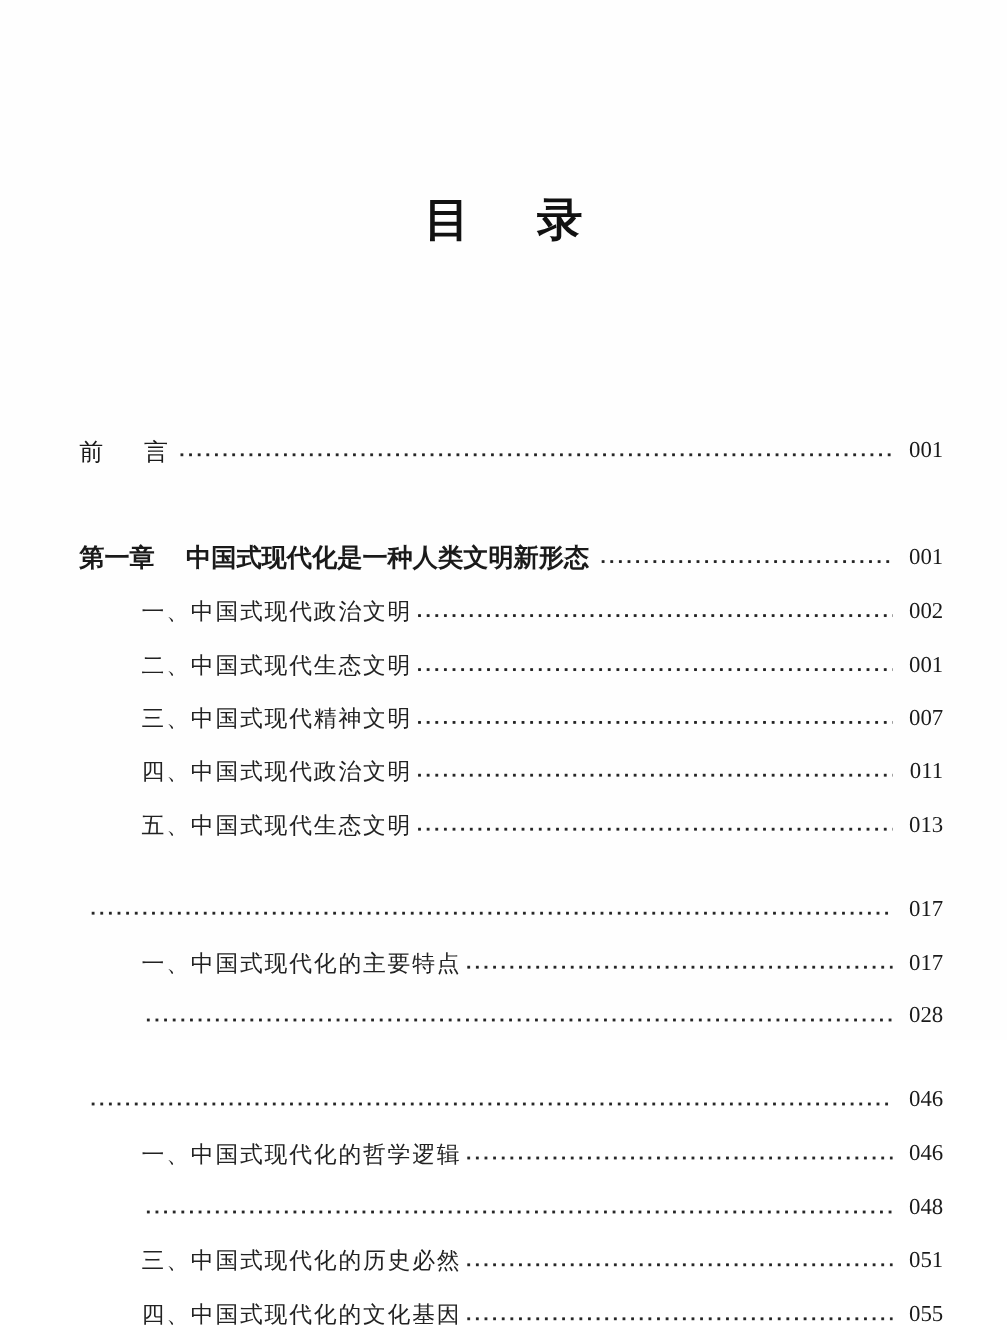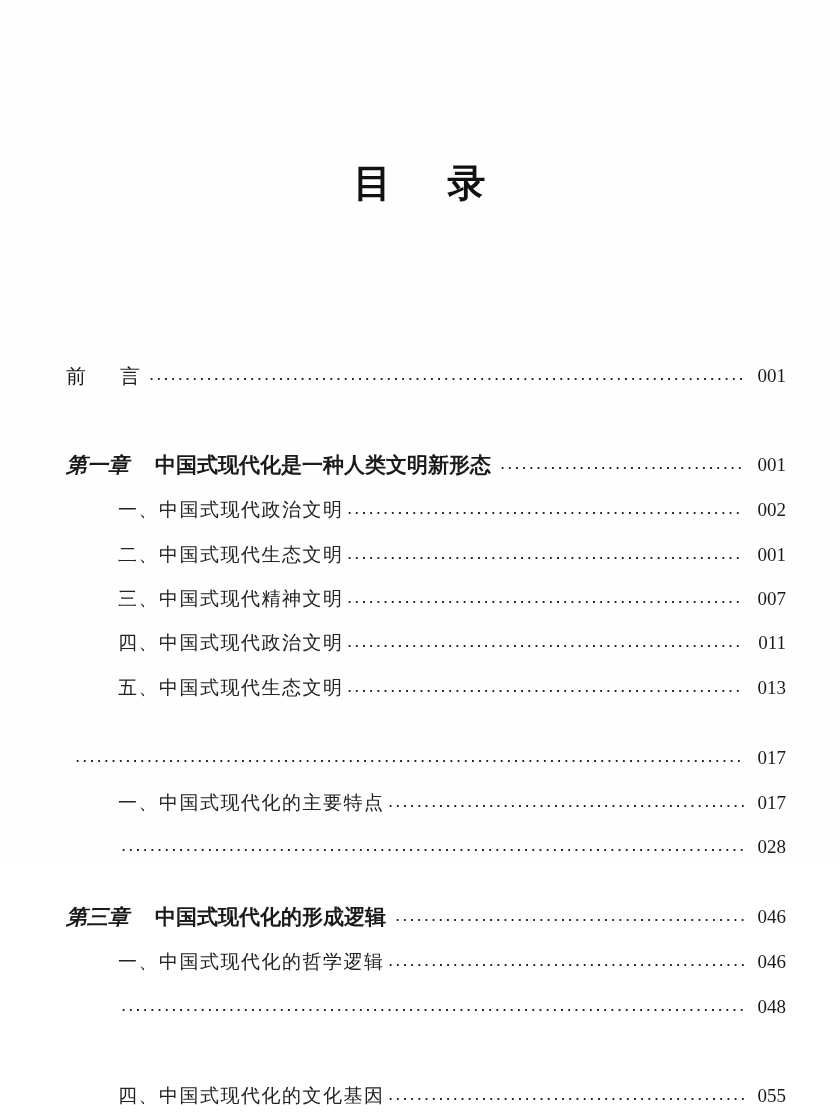--- a/index.html
+++ b/index.html
@@ -9,21 +9,21 @@
     font-family: "DejaVu Serif", "Liberation Serif", serif; font-weight: bold; font-size: 38px;
     letter-spacing: 0; color: #111; }
   .title span { display: inline-block; }
   .title .gap { width: 56px; }
   .row { position: absolute; left: 66px; width: 720px; height: 30px; display: flex; align-items: center; }
   .row.sub { left: 118px; width: 668px; }
   .label { white-space: nowrap; font-family: "DejaVu Sans", "Liberation Sans", sans-serif; color: #1a1a1a; }
   .row.preface .label { font-family: "DejaVu Serif", "Liberation Serif", serif; font-size: 20px; }
   .row.preface .label .sp { display: inline-block; width: 34px; }
   .row.chapter .label { font-size: 21px; font-weight: bold; }
-  .row.chapter .label .num { display: inline-block; margin-right: 26px; font-style: italic; }
+  .row.chapter .label .num { display: inline-block; margin-right: 26px; }
   .row.sub .label { font-size: 19px; letter-spacing: 1.5px; color: #222; }
   .dots { flex: 1; margin: 0 8px 0 8px; height: 4px; position: relative; top: 3px;
     background-image: radial-gradient(circle, #222 1.1px, transparent 1.4px);
     background-size: 7.2px 4px; background-repeat: repeat-x; background-position: left center; }
   .row.sub .dots { margin-left: 2px; }
   .page-no { font-family: "Liberation Serif", "DejaVu Serif", serif; font-size: 19px; width: 34px; text-align: right; color: #1a1a1a; }
 </style>
 </head>
 <body>
 
@@ -78,32 +78,36 @@
     <span class="label">一、中国式现代化的主要特点</span>
     <span class="dots"></span>
     <span class="page-no">017</span>
   </div>
   <div class="row sub" style="top:832px">
     <span class="dots"></span>
     <span class="page-no">028</span>
   </div>
 
   <div class="row chapter" style="top:902px">
-    <span class="label"><span class="num">第三章</span><span>中国式现代化的形成逻辑</span></span>
     <span class="dots"></span>
     <span class="page-no">046</span>
   </div>
   <div class="row sub" style="top:947px">
     <span class="label">一、中国式现代化的哲学逻辑</span>
     <span class="dots"></span>
     <span class="page-no">046</span>
   </div>
   <div class="row sub" style="top:992px">
     <span class="dots"></span>
     <span class="page-no">048</span>
   </div>
+  <div class="row sub" style="top:1036px">
+    <span class="label">三、中国式现代化的历史必然</span>
+    <span class="dots"></span>
+    <span class="page-no">051</span>
+  </div>
   <div class="row sub" style="top:1081px">
     <span class="label">四、中国式现代化的文化基因</span>
     <span class="dots"></span>
     <span class="page-no">055</span>
   </div>
 
 </div>
 
 </body></html>

